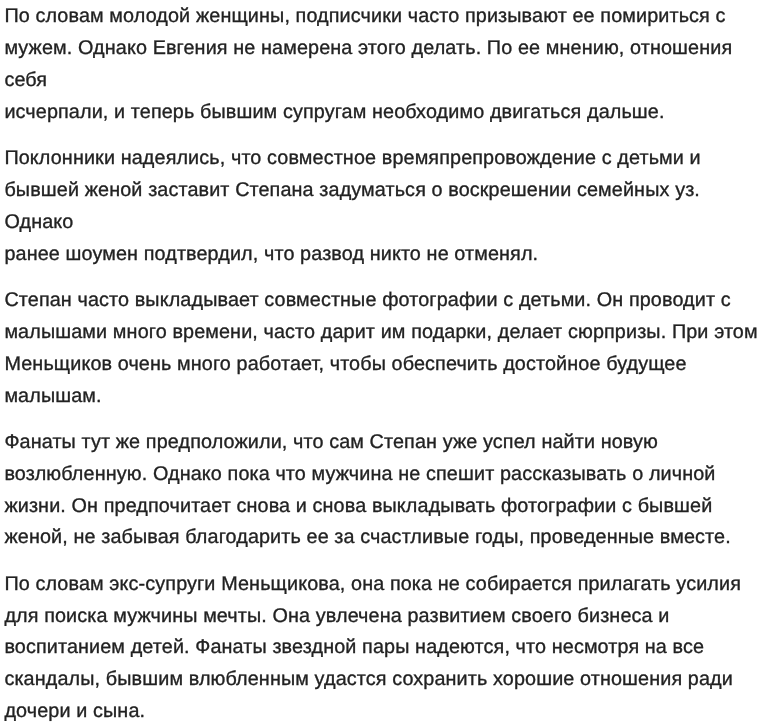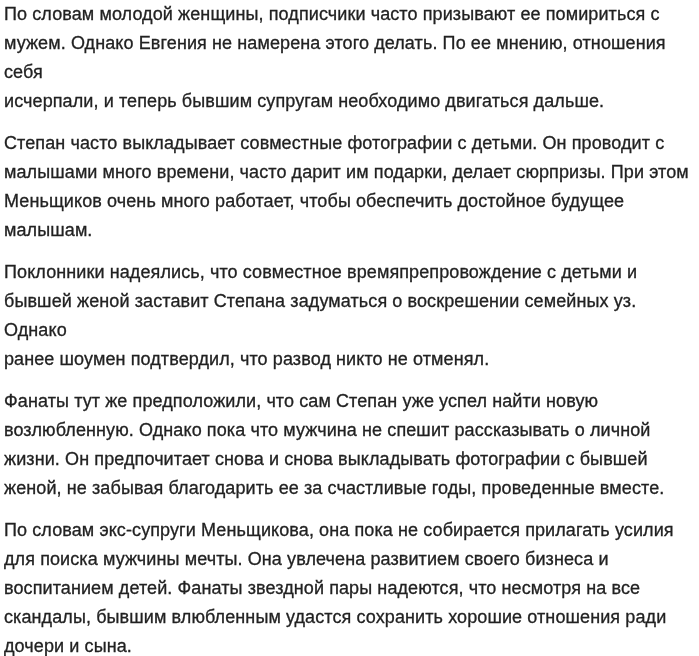--- a/index.html
+++ b/index.html
@@ -28,27 +28,27 @@
   .article-body p:last-child { margin-bottom: 0; }
 </style>
 </head>
 <body>
 
 <div class="page">
   <div class="article-body">
     <p>По словам молодой женщины, подписчики часто призывают ее помириться с
 мужем. Однако Евгения не намерена этого делать. По ее мнению, отношения себя
 исчерпали, и теперь бывшим супругам необходимо двигаться дальше.</p>
+    <p>Поклонники надеялись, что совместное времяпрепровождение с детьми и
+бывшей женой заставит Степана задуматься о воскрешении семейных уз. Однако
+ранее шоумен подтвердил, что развод никто не отменял.</p>
     <p>Степан часто выкладывает совместные фотографии с детьми. Он проводит с
 малышами много времени, часто дарит им подарки, делает сюрпризы. При этом
 Меньщиков очень много работает, чтобы обеспечить достойное будущее
 малышам.</p>
-    <p>Поклонники надеялись, что совместное времяпрепровождение с детьми и
-бывшей женой заставит Степана задуматься о воскрешении семейных уз. Однако
-ранее шоумен подтвердил, что развод никто не отменял.</p>
     <p>Фанаты тут же предположили, что сам Степан уже успел найти новую
 возлюбленную. Однако пока что мужчина не спешит рассказывать о личной
 жизни. Он предпочитает снова и снова выкладывать фотографии с бывшей
 женой, не забывая благодарить ее за счастливые годы, проведенные вместе.</p>
     <p>По словам экс-супруги Меньщикова, она пока не собирается прилагать усилия
 для поиска мужчины мечты. Она увлечена развитием своего бизнеса и
 воспитанием детей. Фанаты звездной пары надеются, что несмотря на все
 скандалы, бывшим влюбленным удастся сохранить хорошие отношения ради
 дочери и сына.</p>
   </div>

